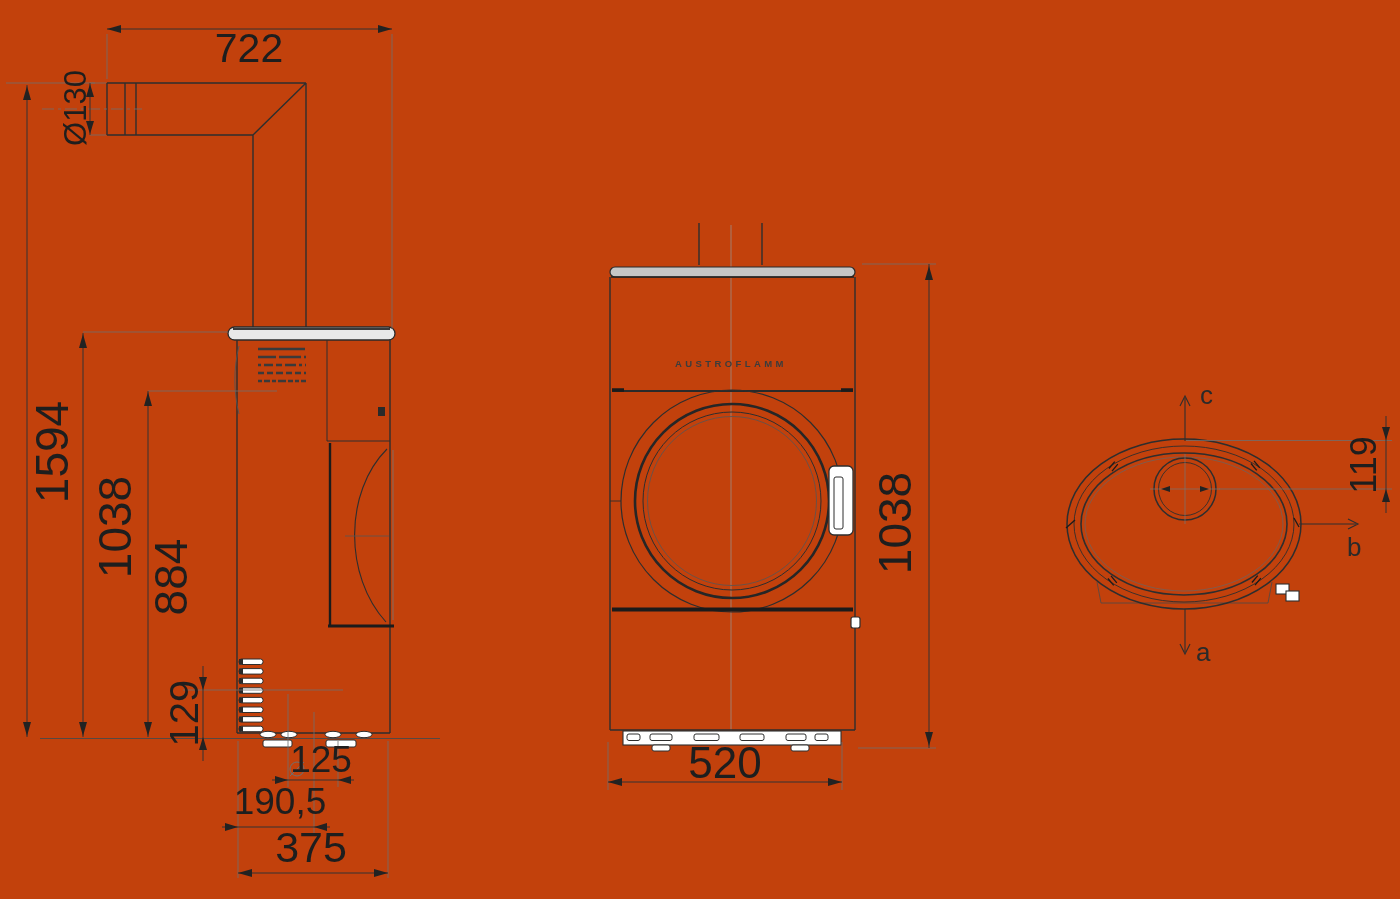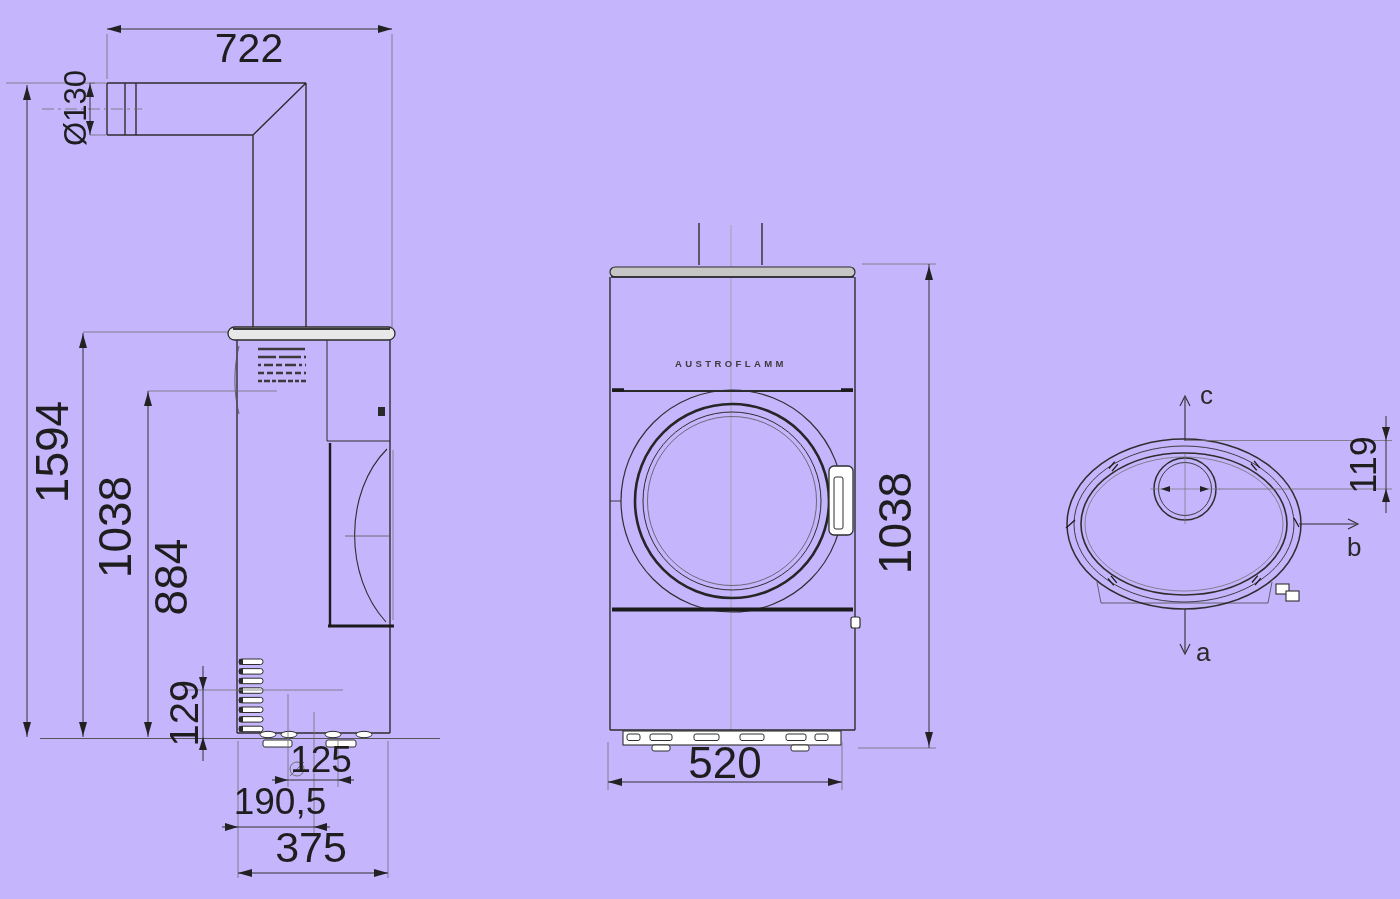--- a/index.html
+++ b/index.html
@@ -1,16 +1,16 @@
 <!DOCTYPE html>
 <html><head>
 <meta charset="utf-8">
 <style>
   html,body{margin:0;padding:0;background:#ffffff;}
-  .canvas{position:relative;width:1400px;height:899px;background:#c4b5fd;overflow:hidden;}
+  .canvas{position:relative;width:1400px;height:899px;background:#c2410c;overflow:hidden;}
   svg{display:block;}
   text{font-family:"Liberation Sans","DejaVu Sans",sans-serif;fill:#1e1e1e;}
   .dim-txt{font-weight:500;}
   .brand-txt{font-weight:700;fill:#3c3c3c;}
   .axis-txt{font-weight:400;fill:#2a2a2a;}
 </style>
 </head>
 <body>
 
 <div class="canvas">

